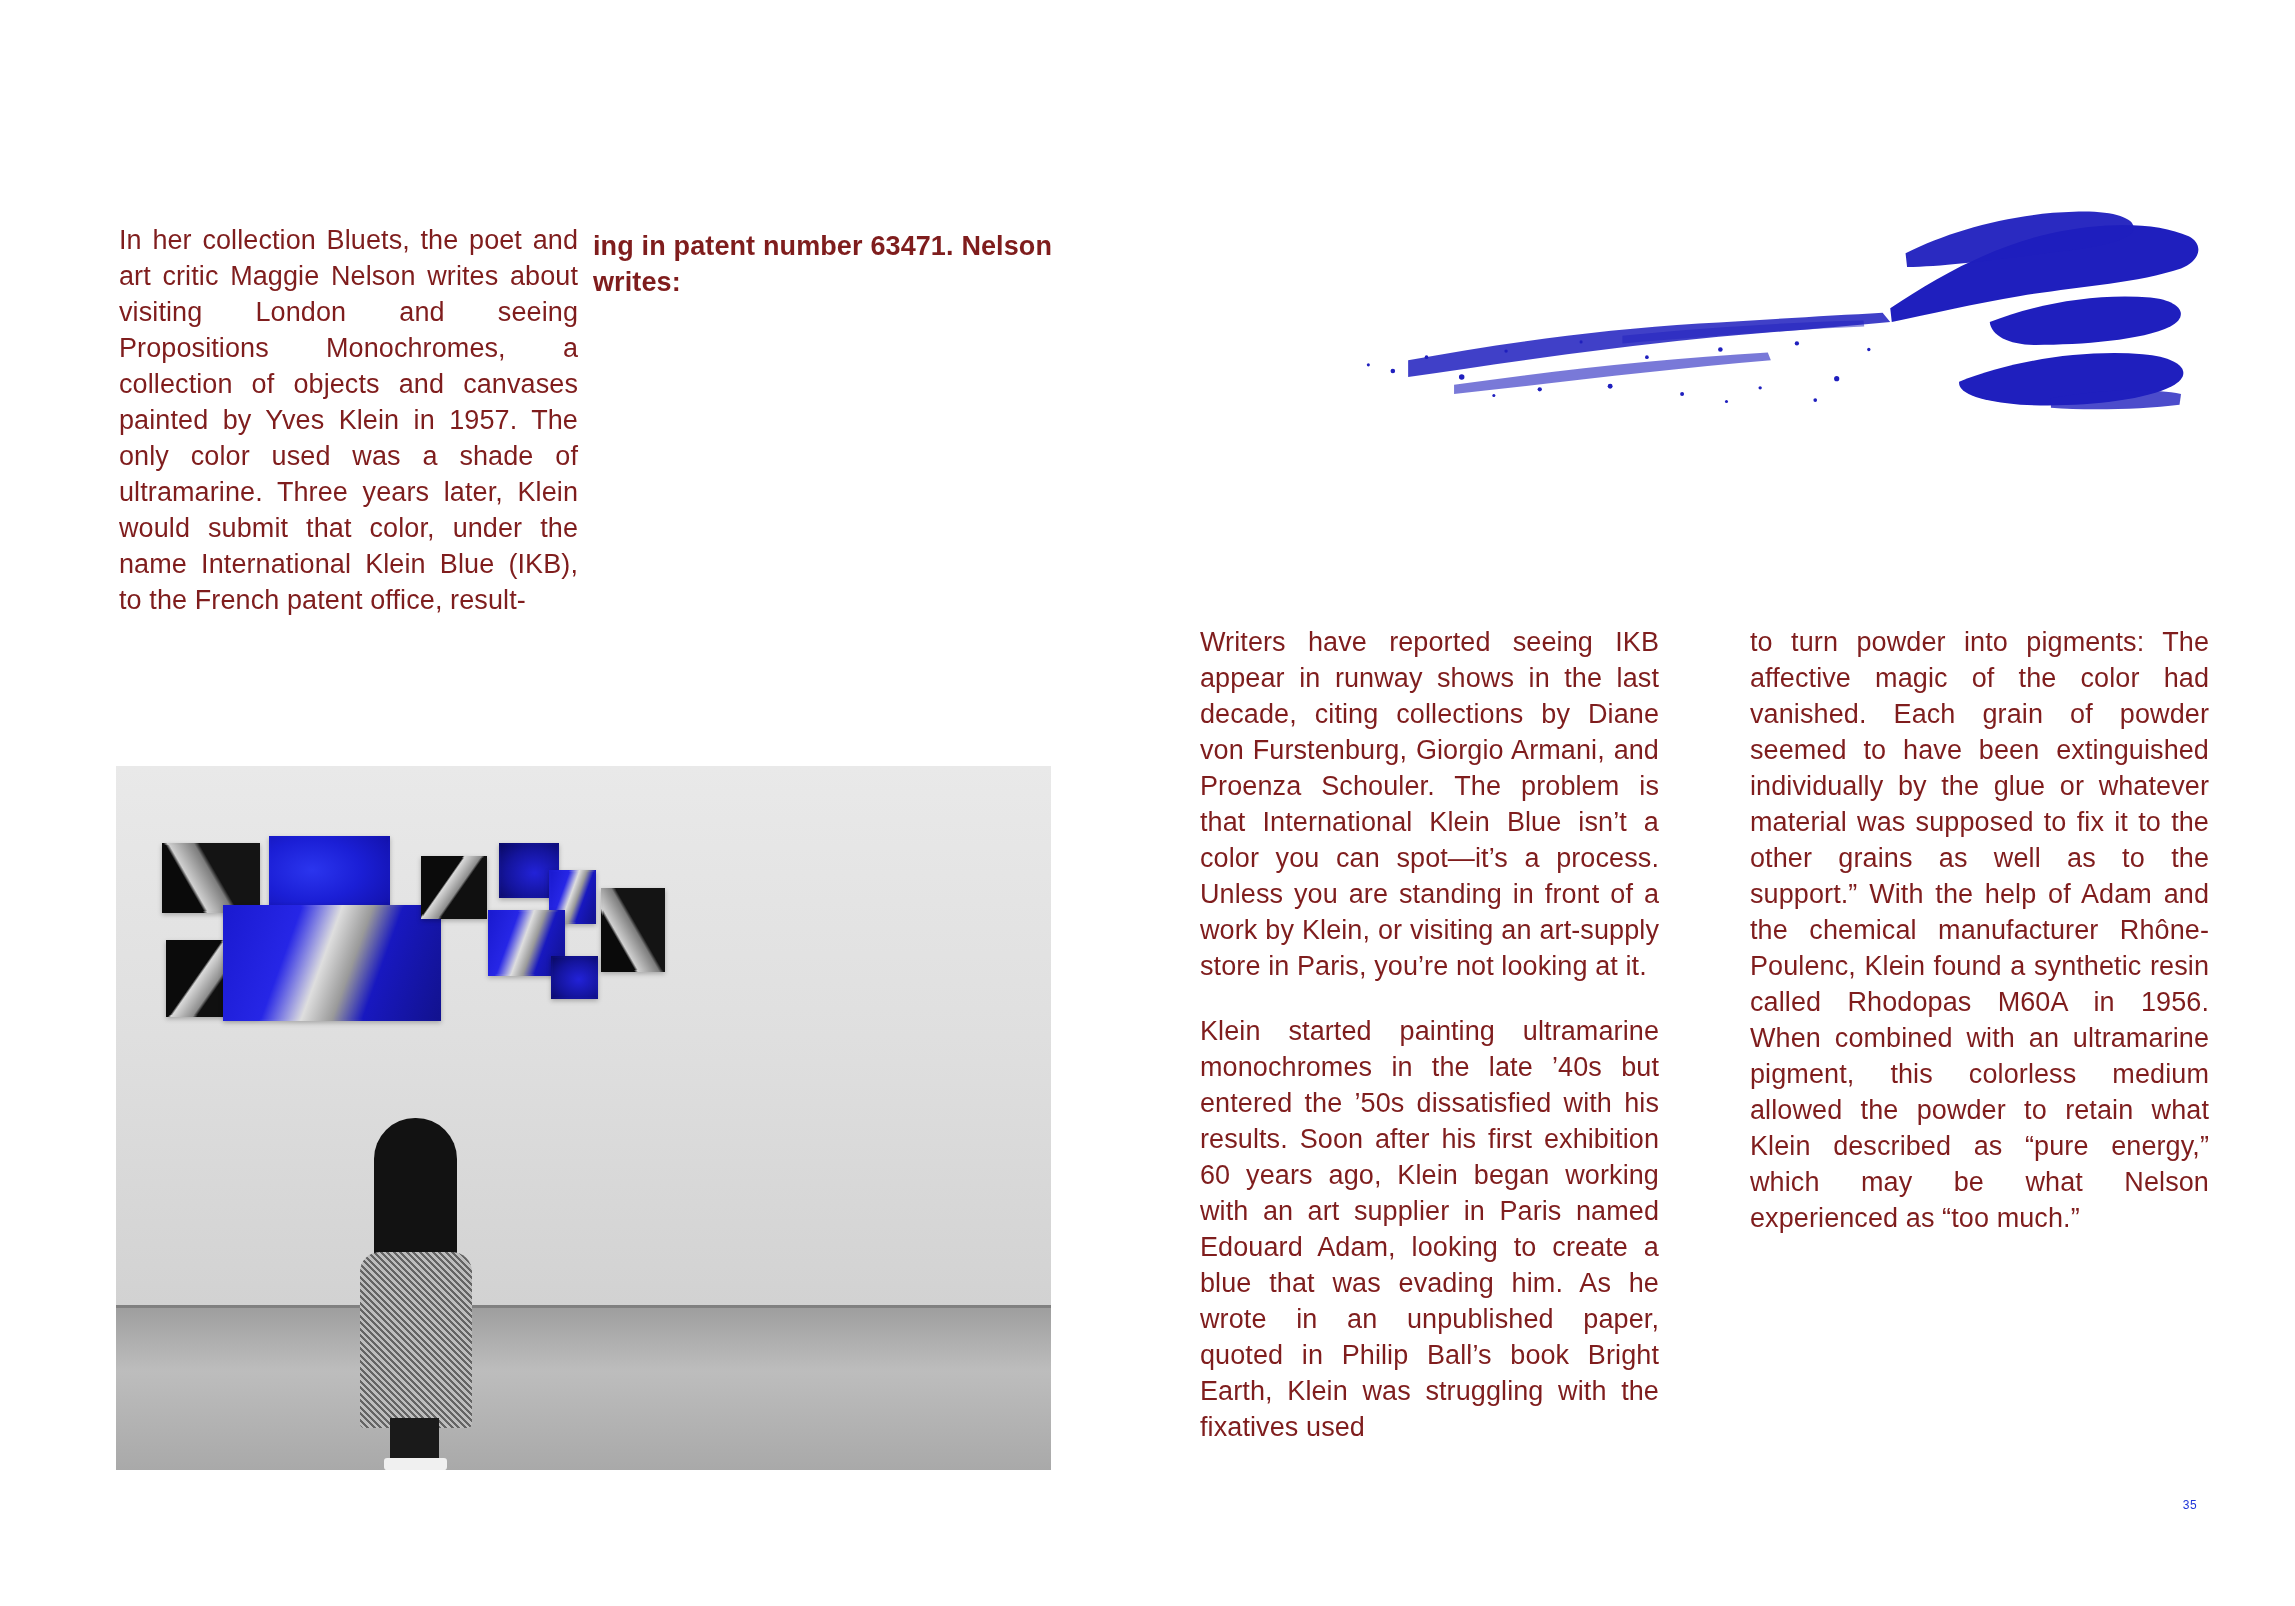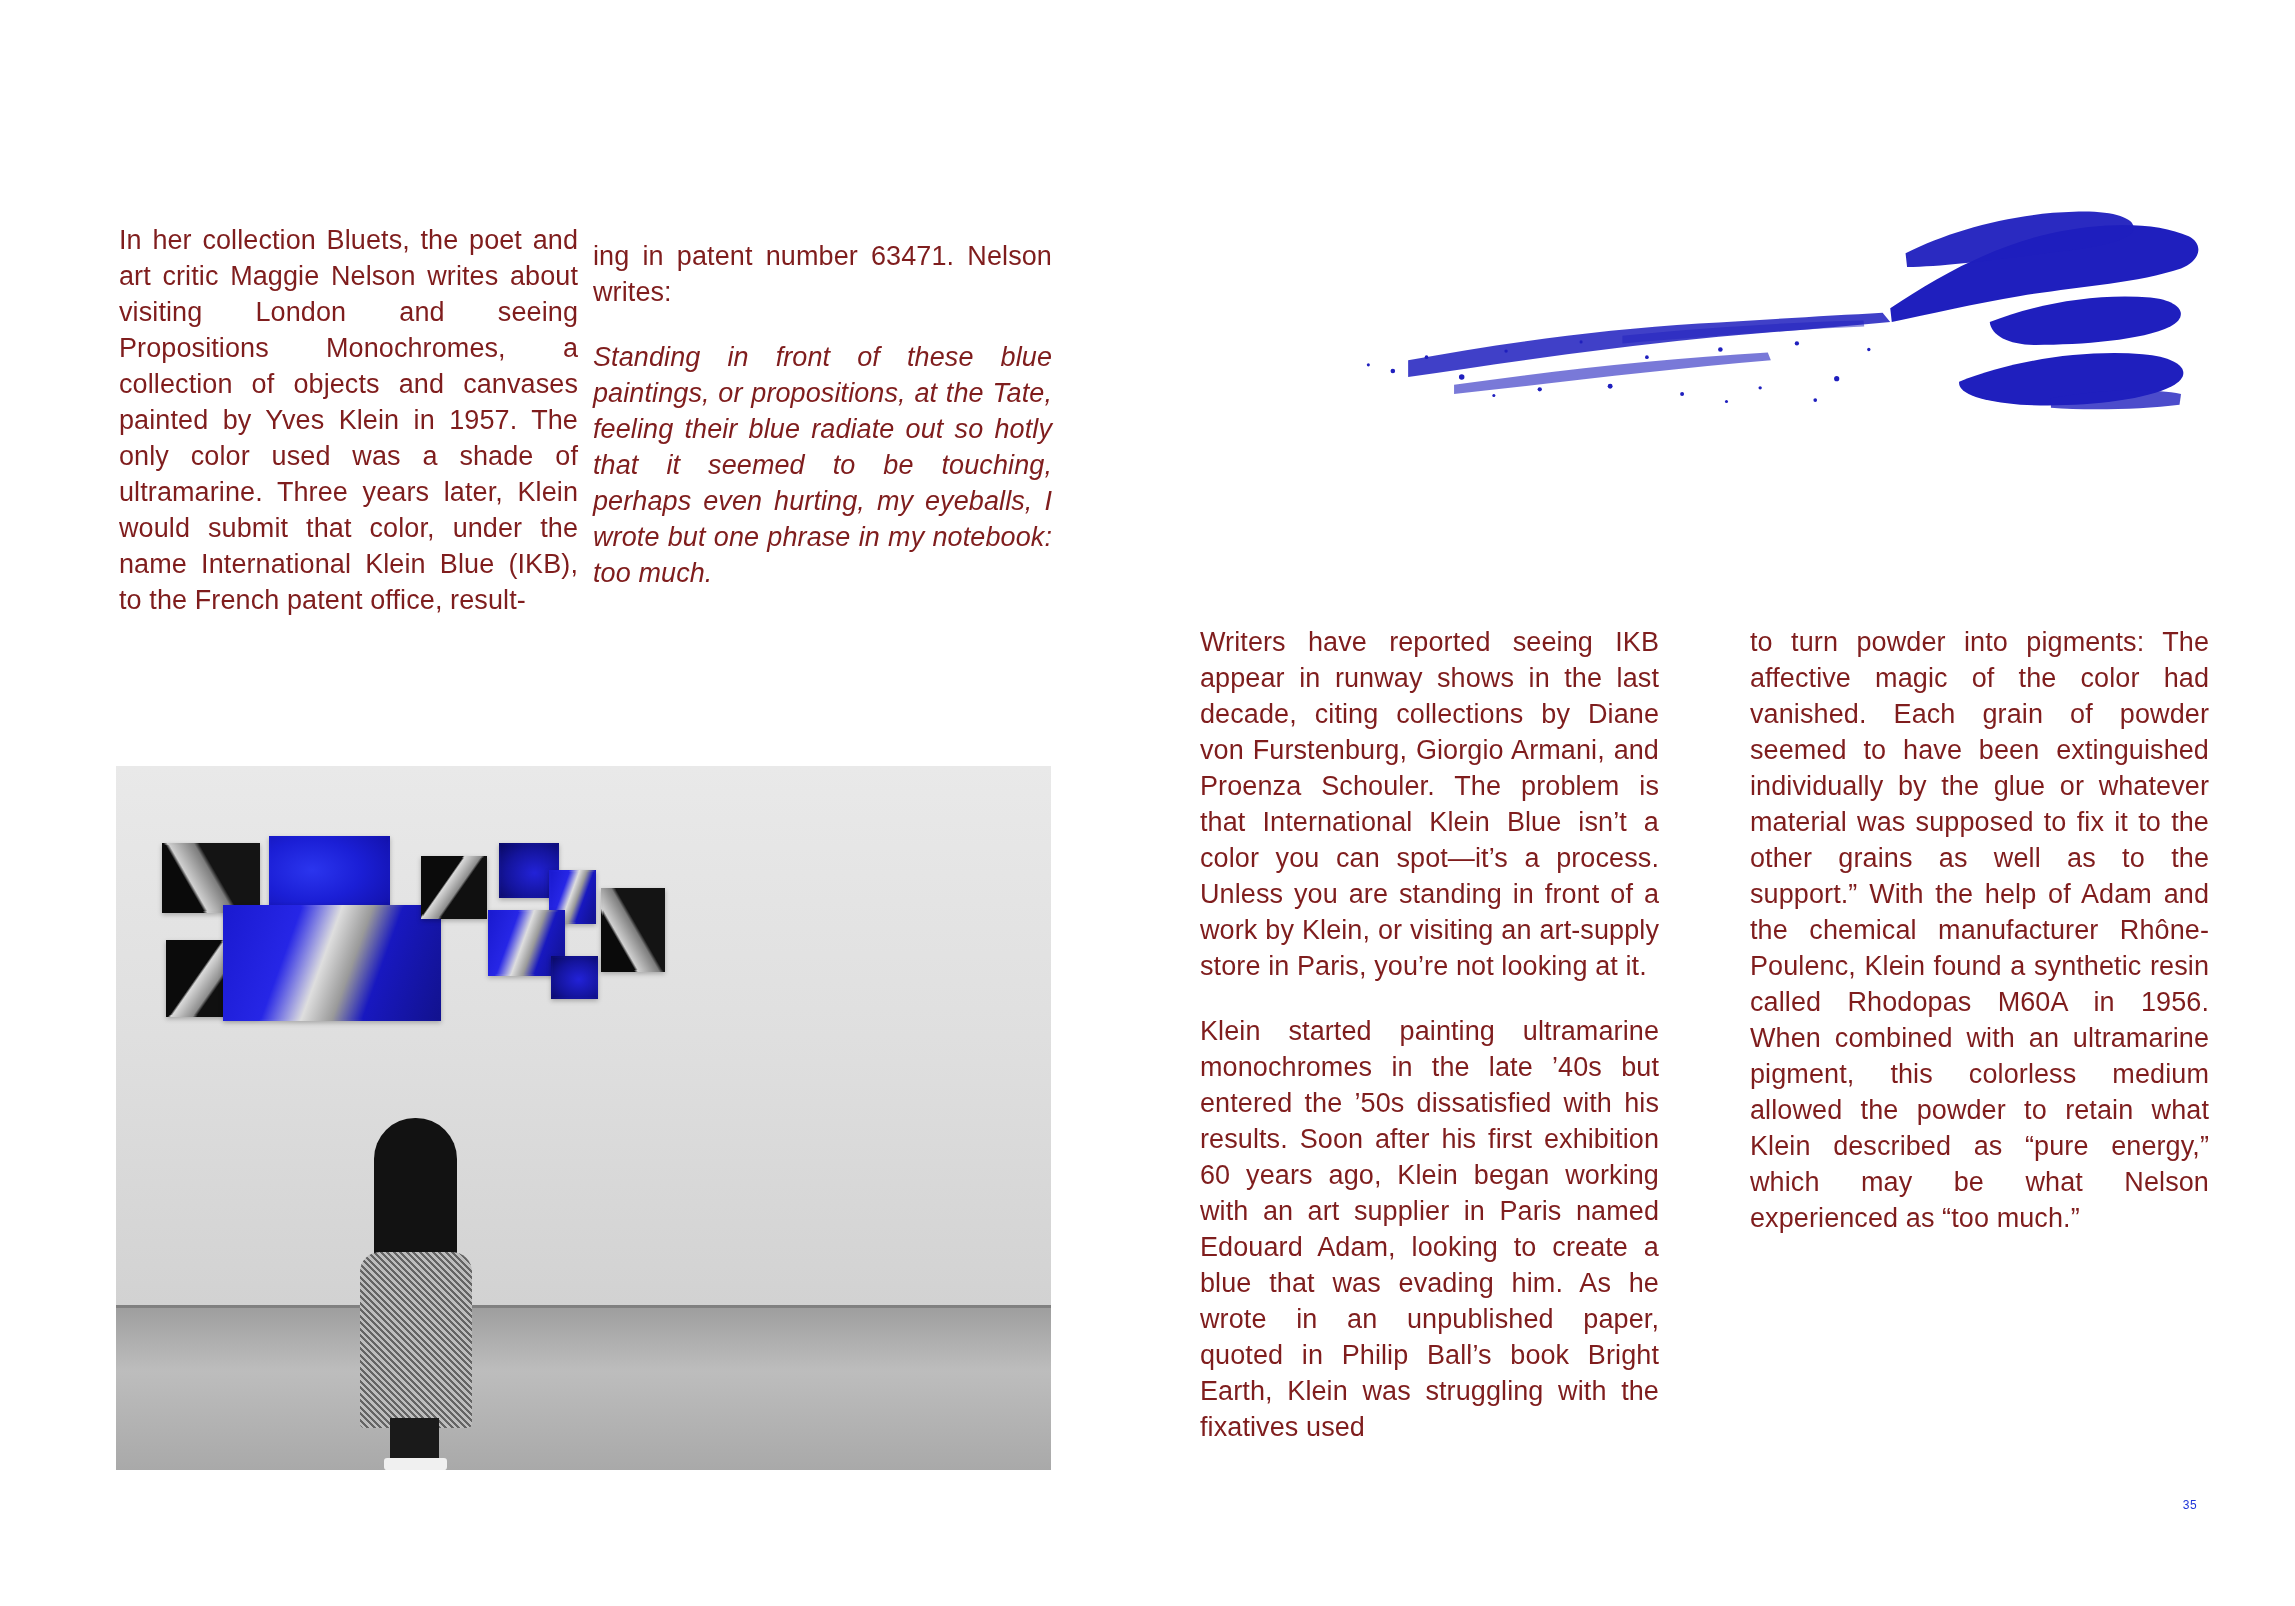--- a/index.html
+++ b/index.html
@@ -31,21 +31,21 @@
     color: #7f1d1d;
   }
   .col p {
     margin: 0 0 29px 0;
   }
   .col p:last-child { margin-bottom: 0; }
   .italic { font-style: italic; }
 
   
   #left-col-1 { left: 119px; top: 222px; width: 459px; }
-  #left-col-2 { left: 593px; top: 238px; width: 459px; }
+  #left-col-2 { left: 593px; top: 228px; width: 459px; font-weight: bold; }
 
   
   #gallery-photo {
     position: absolute;
     left: 116px;
     top: 766px;
     width: 935px;
     height: 704px;
     overflow: hidden;
     background: #cfcfcf;
@@ -145,21 +145,20 @@
 <body>
 
 <div class="spread">
 
   <div class="col" id="left-col-1">
     <p>In her collection Bluets, the poet and art critic Maggie Nelson writes about visiting London and seeing Propositions Monochromes, a collection of objects and canvases painted by Yves Klein in 1957. The only color used was a shade of ultramarine. Three years later, Klein would submit that color, under the name International Klein Blue (IKB), to the French patent office, result-</p>
   </div>
 
   <div class="col" id="left-col-2">
     <p>ing in patent number 63471. Nelson writes:</p>
-    <p class="italic">Standing in front of these blue paintings, or propositions, at the Tate, feeling their blue radiate out so hotly that it seemed to be touching, perhaps even hurting, my eyeballs, I wrote but one phrase in my notebook: too much.</p>
   </div>
 
   <div id="gallery-photo">
     <div class="photo-wall"></div>
     <div class="photo-floor"></div>
 
     <div class="art bw2" id="art-1">
         <div class="inner bw2"></div>
       </div>
     <div class="art blue" id="art-2">

